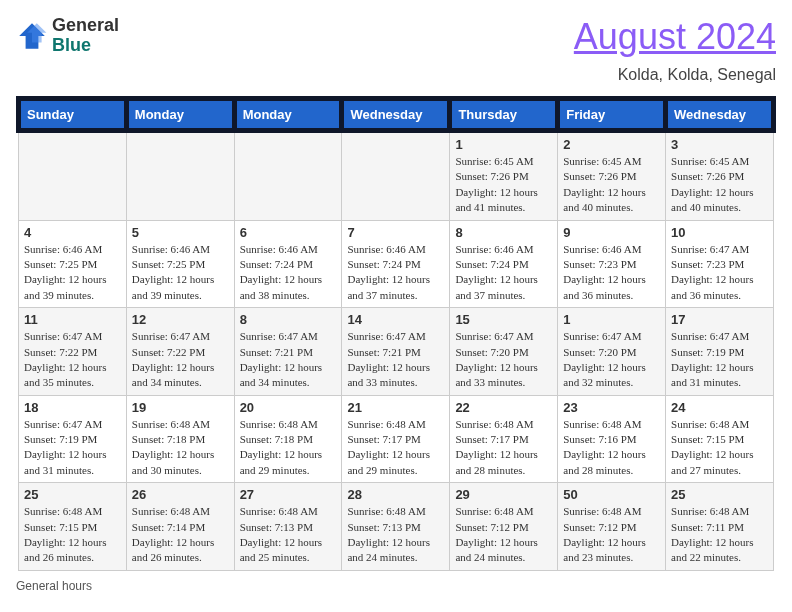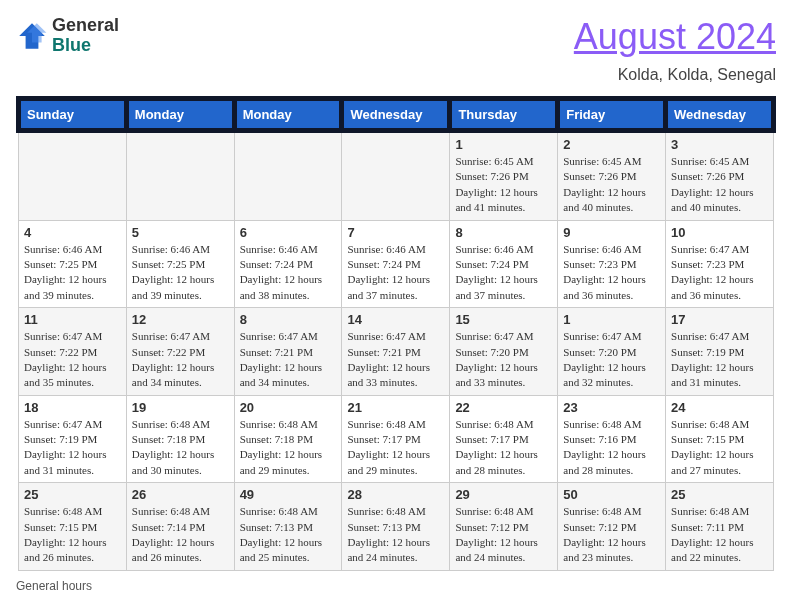--- a/index.html
+++ b/index.html
@@ -287,21 +287,21 @@
 Sunset: 7:15 PM
 Daylight: 12 hours and 26 minutes.</div>
         </td>
         <td>
           <span class="day-num">26</span>
           <div class="day-info" style="white-space: pre-line;">Sunrise: 6:48 AM
 Sunset: 7:14 PM
 Daylight: 12 hours and 26 minutes.</div>
         </td>
         <td>
-          <span class="day-num">49</span>
+          <span class="day-num">27</span>
           <div class="day-info" style="white-space: pre-line;">Sunrise: 6:48 AM
 Sunset: 7:13 PM
 Daylight: 12 hours and 25 minutes.</div>
         </td>
         <td>
           <span class="day-num">28</span>
           <div class="day-info" style="white-space: pre-line;">Sunrise: 6:48 AM
 Sunset: 7:13 PM
 Daylight: 12 hours and 24 minutes.</div>
         </td>

